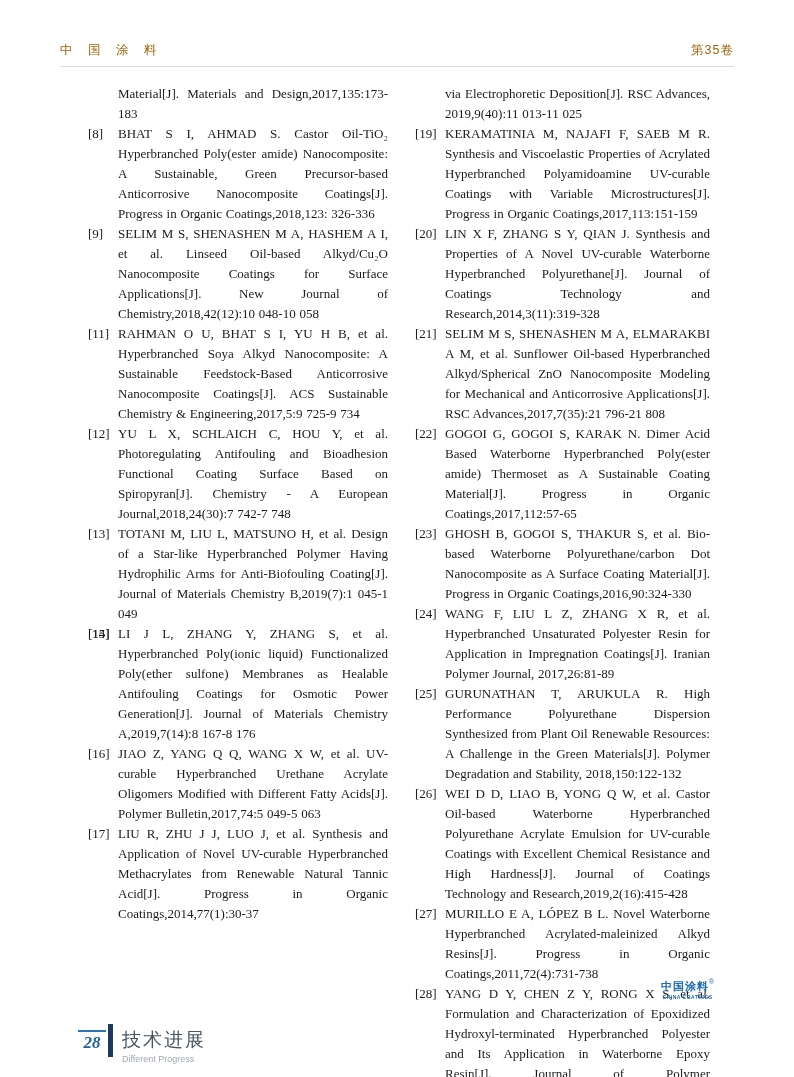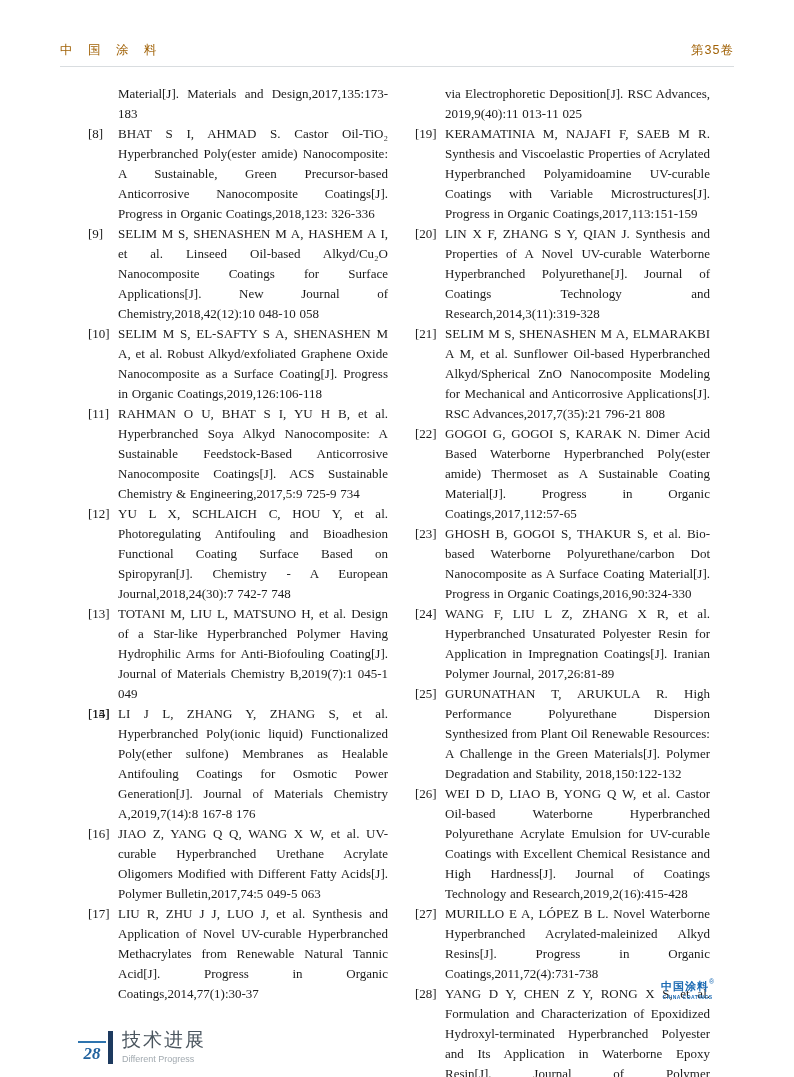--- a/index.html
+++ b/index.html
@@ -55,21 +55,21 @@
     left: 0;
     top: 0;
     text-align: left;
   }
   
   .footer {
     position: absolute;
     left: 78px;
     top: 1024px;
     display: flex;
-    align-items: flex-end;
+    align-items: flex-start;
   }
   .page-badge {
     margin-top: 6px;
     width: 28px;
     border-top: 2px solid #2e74ae;
     color: #21629e;
     font-family: "Liberation Serif", serif;
     font-style: italic;
     font-weight: bold;
     font-size: 17px;
@@ -135,24 +135,20 @@
         <div class="ref">
           <span class="num">[8]</span>
           <span>BHAT S I, AHMAD S. Castor Oil-TiO₂ Hyperbranched Poly(ester amide) Nanocomposite: A Sustainable, Green Precursor-based Anticorrosive Nanocomposite Coatings[J]. Progress in Organic Coatings,2018,123: 326-336</span>
         </div>
 
         <div class="ref">
           <span class="num">[9]</span>
           <span>SELIM M S, SHENASHEN M A, HASHEM A I, et al. Linseed Oil-based Alkyd/Cu₂O Nanocomposite Coatings for Surface Applications[J]. New Journal of Chemistry,2018,42(12):10 048-10 058</span>
         </div>
 
-        <div class="ref">
-          <span class="num">[10]</span>
-          <span>SELIM M S, EL-SAFTY S A, SHENASHEN M A, et al. Robust Alkyd/exfoliated Graphene Oxide Nanocomposite as a Surface Coating[J]. Progress in Organic Coatings,2019,126:106-118</span>
-        </div>
 
         <div class="ref">
           <span class="num">[11]</span>
           <span>RAHMAN O U, BHAT S I, YU H B, et al. Hyperbranched Soya Alkyd Nanocomposite: A Sustainable Feedstock-Based Anticorrosive Nanocomposite Coatings[J]. ACS Sustainable Chemistry &amp; Engineering,2017,5:9 725-9 734</span>
         </div>
 
         <div class="ref">
           <span class="num">[12]</span>
           <span>YU L X, SCHLAICH C, HOU Y, et al. Photoregulating Antifouling and Bioadhesion Functional Coating Surface Based on Spiropyran[J]. Chemistry - A European Journal,2018,24(30):7 742-7 748</span>
         </div>

